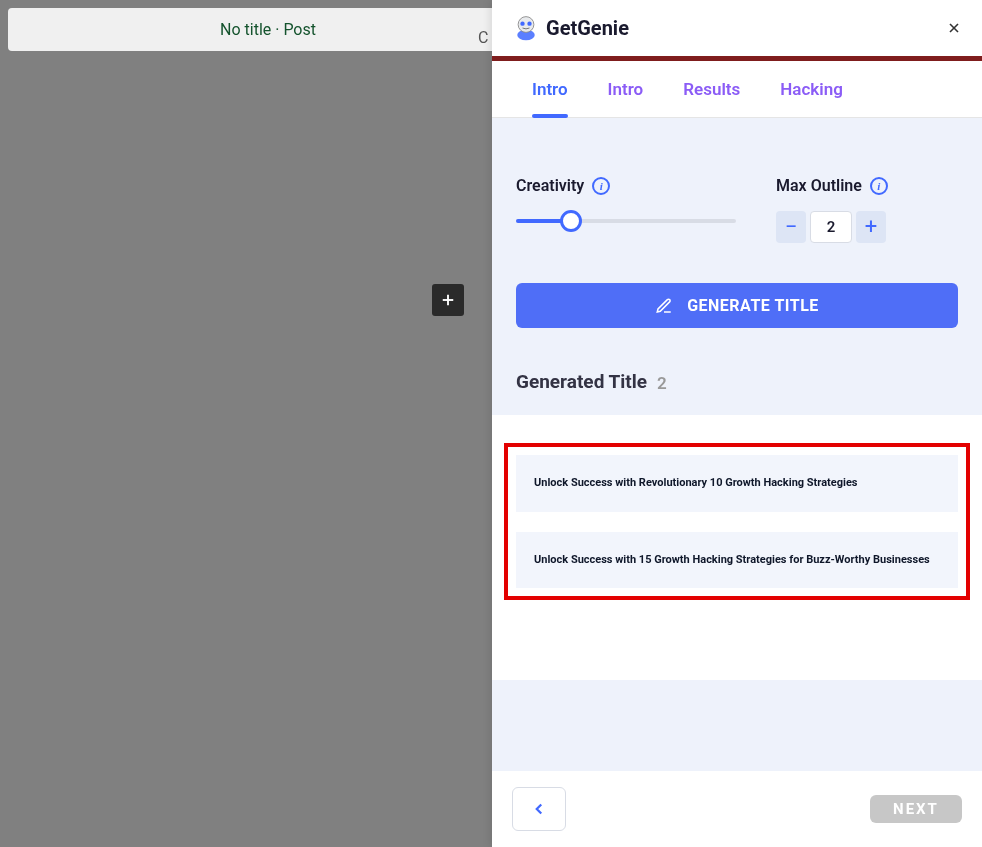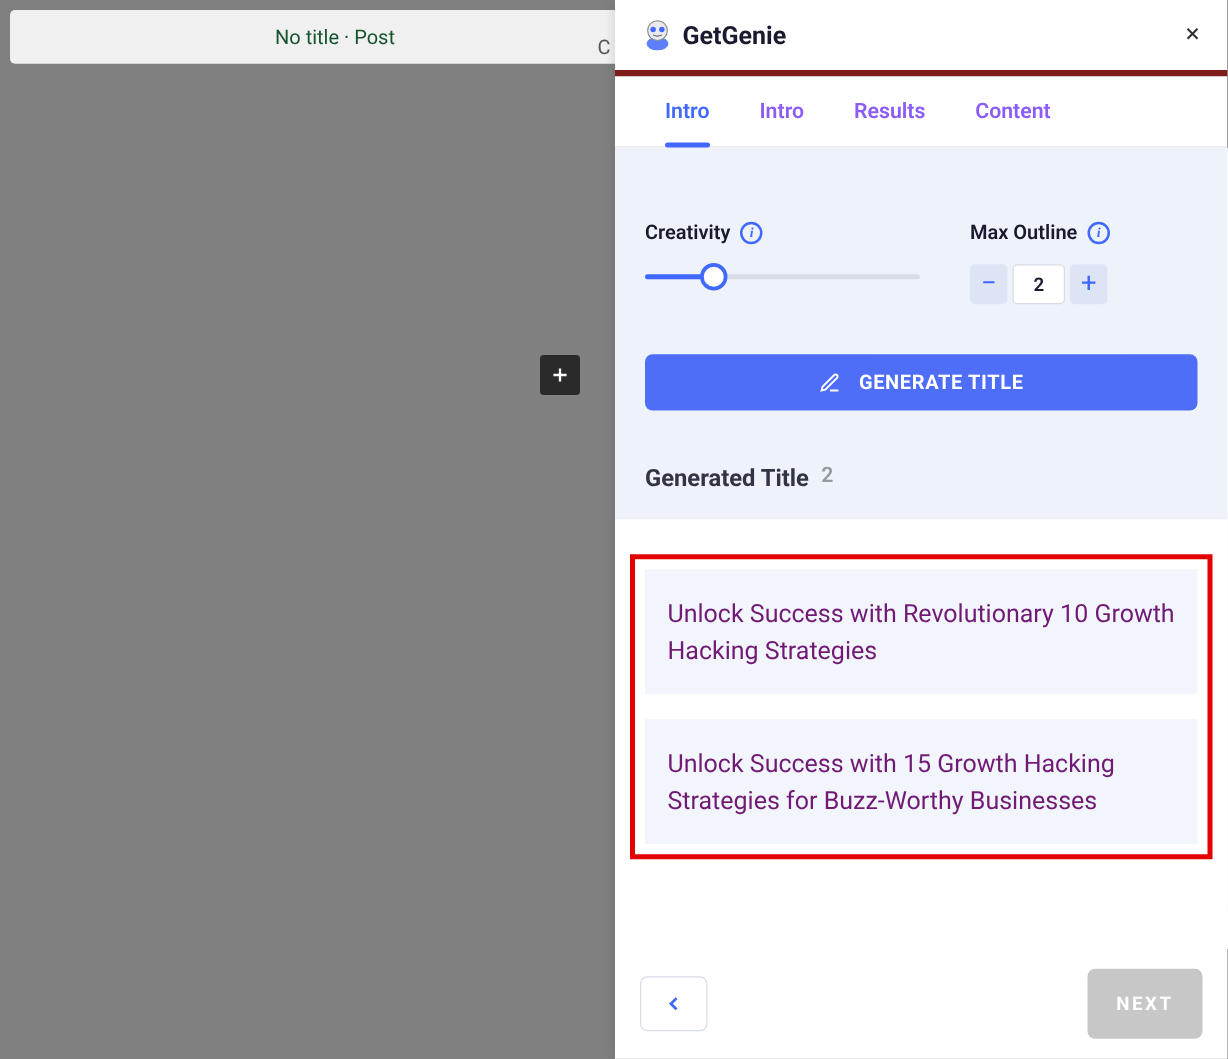--- a/index.html
+++ b/index.html
@@ -273,21 +273,21 @@
     }
     
     .generate-btn svg {
       width: 18px;
       height: 18px;
     }
     
     .generated-header {
       padding: 42px 24px 22px 24px;
       display: flex;
-      align-items: flex-start;
+      align-items: flex-end;
       gap: 10px;
     }
     
     .generated-title-text {
       font-size: 19px;
       font-weight: 700;
       color: #333344;
     }
     
     .generated-count {
@@ -303,24 +303,24 @@
     
     .red-box {
       border: 4px solid #e30000;
       padding: 8px 8px;
     }
     
     .result-item {
       background: #f2f5fc;
       padding: 20px 18px;
       margin-bottom: 20px;
-      font-size: 20px;
+      font-size: 11px;
       line-height: 1.5;
-      color: #701a75;
-      font-weight: 400;
+      color: #0f172a;
+      font-weight: 700;
       cursor: pointer;
     }
     
     .result-item:last-child {
       margin-bottom: 0;
     }
     
     .panel-footer {
       padding: 16px 20px;
       display: flex;
@@ -341,21 +341,21 @@
       cursor: pointer;
     }
     
     .back-btn svg {
       width: 18px;
       height: 18px;
     }
     
     .next-btn {
       width: 92px;
-      height: 56px;
+      height: 28px;
       background: #c7c7c7;
       border: none;
       border-radius: 6px;
       color: #ffffff;
       font-size: 15px;
       font-weight: 700;
       letter-spacing: 2px;
       cursor: pointer;
       margin-left: 23px;
     }
@@ -404,21 +404,21 @@
         <line x1="18" y1="6" x2="6" y2="18"></line>
         <line x1="6" y1="6" x2="18" y2="18"></line>
       </svg>
     </span>
   </div>
 
   <div class="tabs">
     <div class="tab active">Intro</div>
     <div class="tab">Intro</div>
     <div class="tab">Results</div>
-    <div class="tab">Content</div>
+    <div class="tab">Hacking</div>
   </div>
 
   <div class="panel-body">
 
     <div class="controls-section">
       <div class="controls-row">
         <div class="control-group">
           <div class="control-label">
             <span>Creativity</span>
             <span class="info-icon">i</span>

